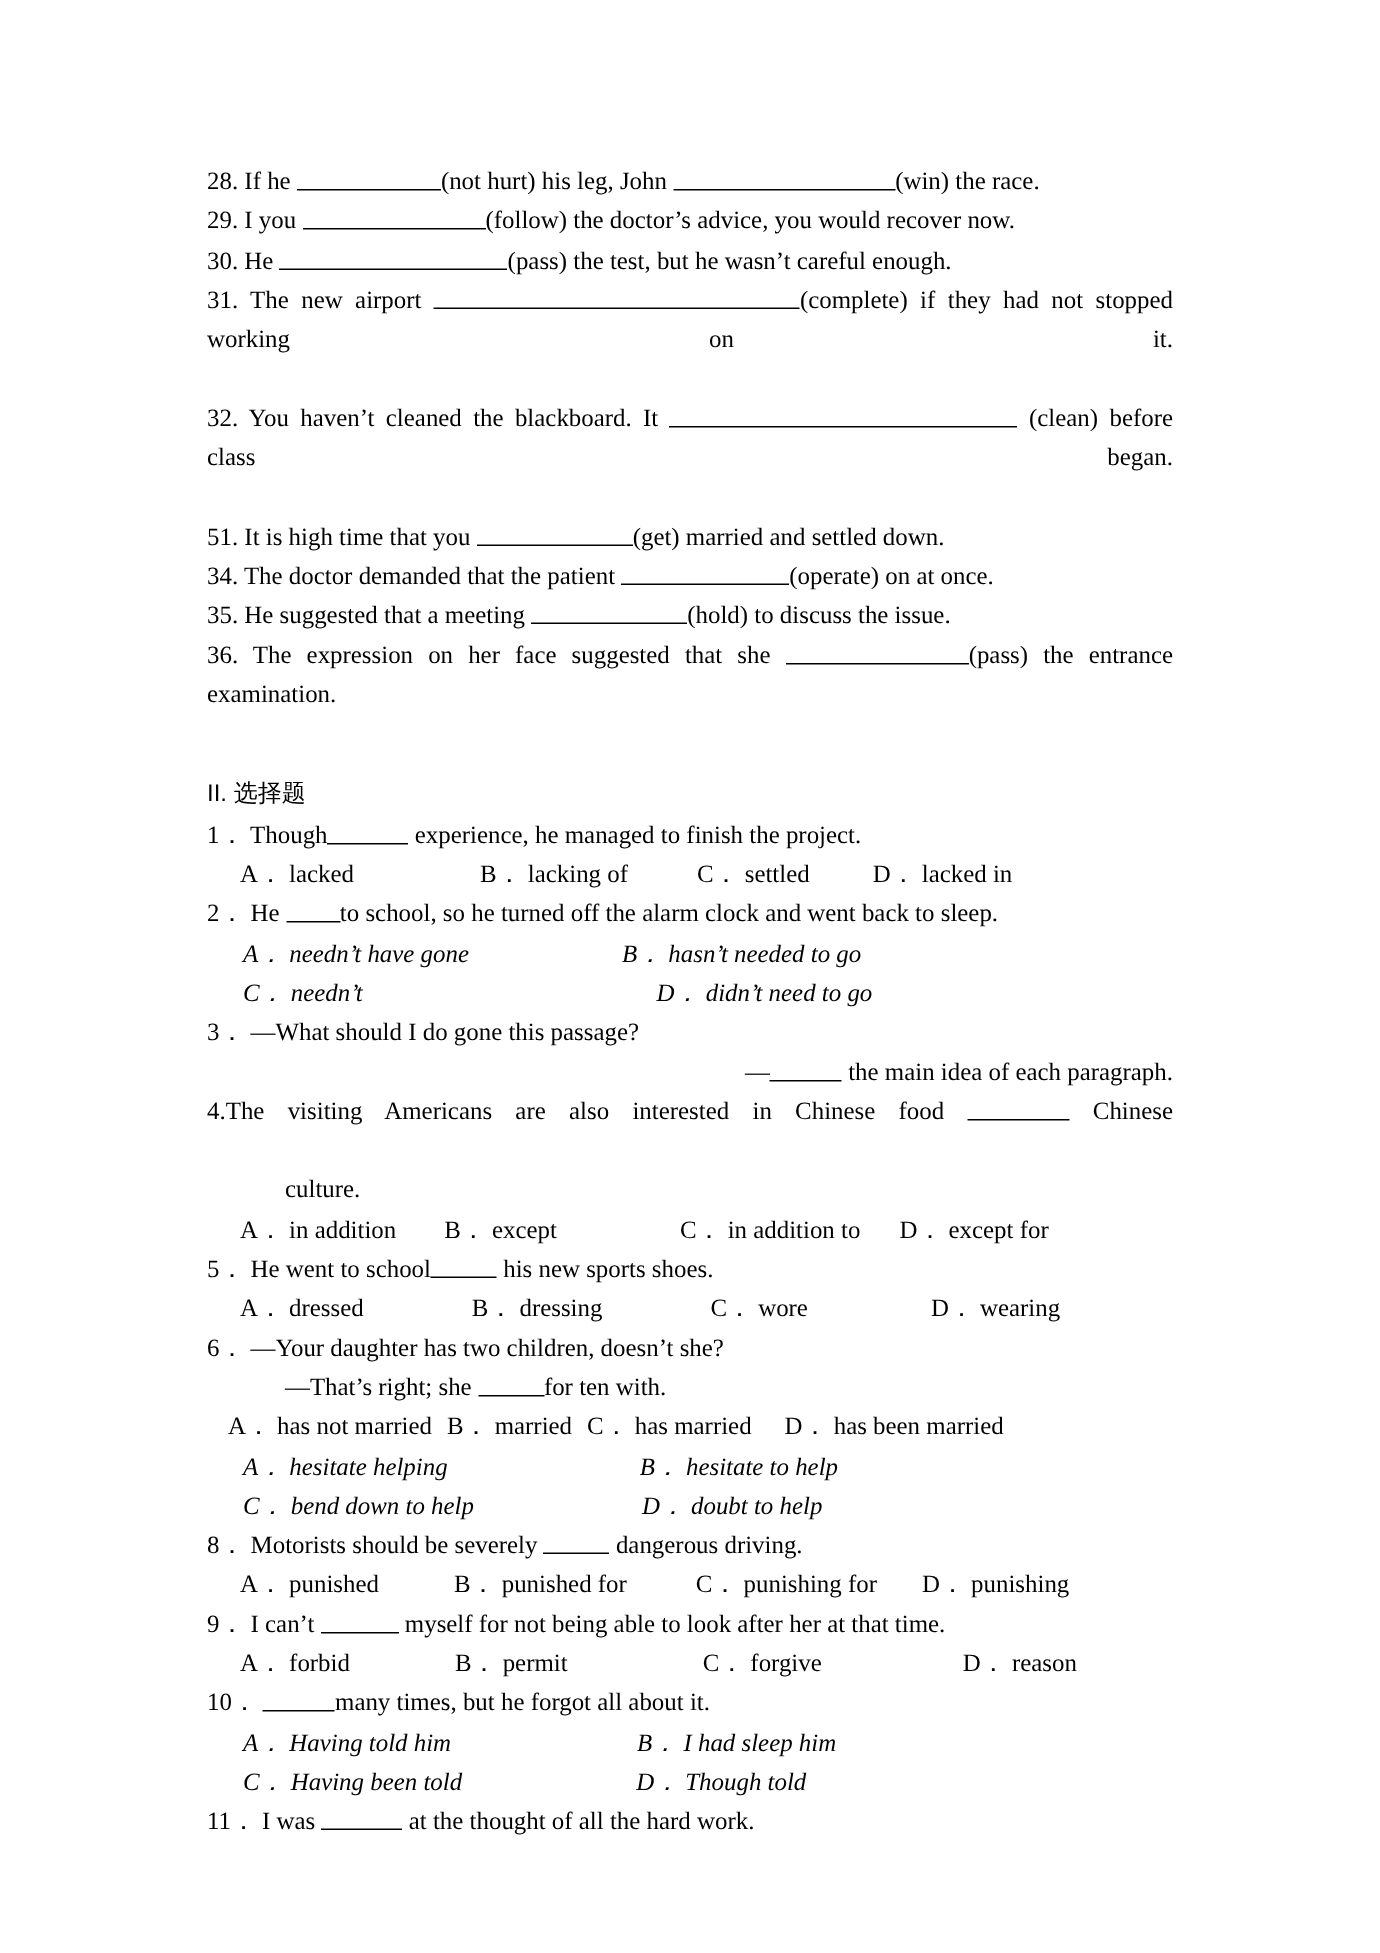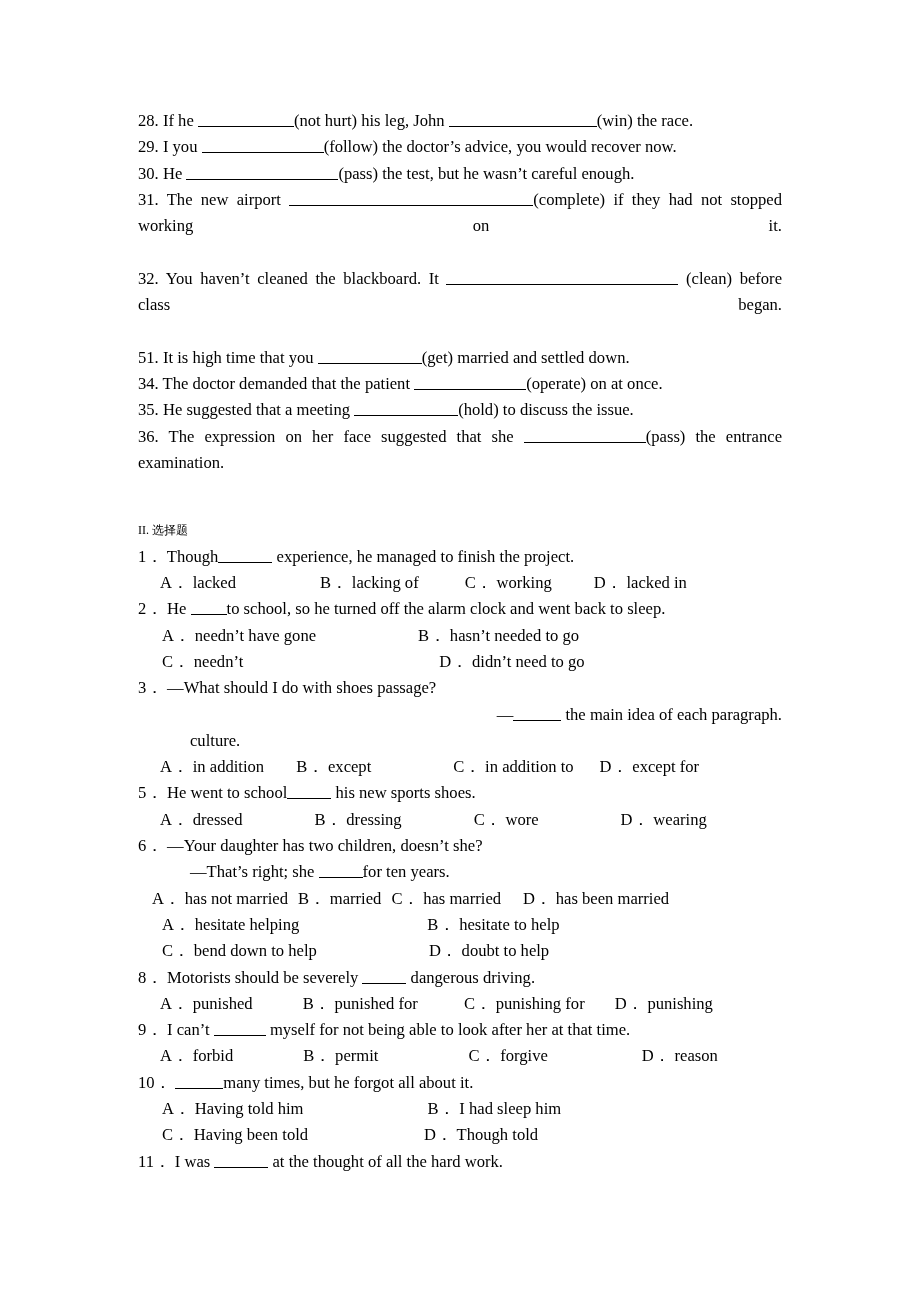--- a/index.html
+++ b/index.html
@@ -48,31 +48,31 @@
     vertical-align: baseline;
     height: 0.98em;
     margin-bottom: -1px;
   }
   .sec-head {
     margin: 0;
     padding-top: 14px;
     font-size: 16.6px;
     line-height: 26.3px;
   }
-  .cn { font-family: Liberation Serif, serif; font-size: 12px; }
+  .cn { font-family: Liberation Sans, sans-serif; font-size: 16px; }
   
   .opts {
     margin: 0;
     text-align: left;
     padding-left: 22px;
     white-space: pre;
     font-size: 16.6px;
     line-height: 26.3px;
   }
-  .opts.two { padding-left: 24px; }
+  .opts.two { padding-left: 24px; font-style: italic; }
   .stem { margin: 0; text-align: left; }
   .stem.just { text-align: justify; }
   .stem.just::after {
     content: "";
     display: inline-block;
     width: 100%;
     height: 0;
   }
   .ind2 { padding-left: 44px; text-align: right; }
   .ind3 { padding-left: 52px; }
@@ -98,37 +98,38 @@
 
     <p class="q nojust"><span>34.</span> The doctor demanded that the patient <span class="bl" style="width:112px"></span>(operate) on at once.</p>
 
     <p class="q nojust"><span>35.</span> He suggested that a meeting <span class="bl" style="width:104px"></span>(hold) to discuss the issue.</p>
 
     <p class="q just"><span>36.</span> The expression on her face suggested that she <span class="bl" style="width:122px"></span>(pass) the entrance examination.</p>
 
     <p class="sec-head"><span class="cn">II. 选择题</span></p>
 
     <p class="stem"><span>1．</span> Though<span class="bl" style="width:54px"></span> experience, he managed to finish the project.</p>
-    <p class="opts"><span>A． lacked</span><span class="optgap" style="width:84px"></span><span>B． lacking of</span><span class="optgap" style="width:46px"></span><span>C． working</span><span class="optgap" style="width:42px"></span><span>D． lacked in</span></p>
+    <p class="opts"><span>A． lacked</span><span class="optgap" style="width:84px"></span><span>B． lacking of</span><span class="optgap" style="width:46px"></span><span>C． settled</span><span class="optgap" style="width:42px"></span><span>D． lacked in</span></p>
 
     <p class="stem"><span>2．</span> He <span class="bl" style="width:36px"></span>to school, so he turned off the alarm clock and went back to sleep.</p>
     <p class="opts two"><span>A． needn’t have gone</span><span class="optgap" style="width:102px"></span><span>B． hasn’t needed to go</span></p>
     <p class="opts two"><span>C． needn’t</span><span class="optgap" style="width:196px"></span><span>D． didn’t need to go</span></p>
 
-    <p class="stem"><span>3．</span> <span>—What should I do with shoes passage?</span></p>
+    <p class="stem"><span>3．</span> <span>—What should I do gone this passage?</span></p>
     <p class="stem ind2"><span>—</span><span class="bl" style="width:48px"></span><span> the main idea of each paragraph.</span></p>
 
+    <p class="stem just"><span>4.</span>The visiting Americans are also interested in Chinese food <span class="bl" style="width:68px"></span> Chinese</p>
     <p class="stem ind3">culture.</p>
     <p class="opts"><span>A． in addition</span><span class="optgap" style="width:32px"></span><span>B． except</span><span class="optgap" style="width:82px"></span><span>C． in addition to</span><span class="optgap" style="width:26px"></span><span>D． except for</span></p>
 
     <p class="stem"><span>5．</span> He went to school<span class="bl" style="width:44px"></span> his new sports shoes.</p>
     <p class="opts"><span>A． dressed</span><span class="optgap" style="width:72px"></span><span>B． dressing</span><span class="optgap" style="width:72px"></span><span>C． wore</span><span class="optgap" style="width:82px"></span><span>D． wearing</span></p>
 
     <p class="stem"><span>6．</span> <span>—Your daughter has two children, doesn’t she?</span></p>
-    <p class="stem ind3"><span>—That’s right; she </span><span class="bl" style="width:44px"></span><span>for ten years.</span></p>
+    <p class="stem ind3"><span>—That’s right; she </span><span class="bl" style="width:44px"></span><span>for ten with.</span></p>
     <p class="opts" style="padding-left:14px"><span>A． has not married</span><span class="optgap" style="width:10px"></span><span>B． married</span><span class="optgap" style="width:10px"></span><span>C． has married</span><span class="optgap" style="width:22px"></span><span>D． has been married</span></p>
 
     <p class="opts two"><span>A． hesitate helping</span><span class="optgap" style="width:128px"></span><span>B． hesitate to help</span></p>
     <p class="opts two"><span>C． bend down to help</span><span class="optgap" style="width:112px"></span><span>D． doubt to help</span></p>
 
     <p class="stem"><span>8．</span> Motorists should be severely <span class="bl" style="width:44px"></span> dangerous driving.</p>
     <p class="opts"><span>A． punished</span><span class="optgap" style="width:50px"></span><span>B． punished for</span><span class="optgap" style="width:46px"></span><span>C． punishing for</span><span class="optgap" style="width:30px"></span><span>D． punishing</span></p>
 
     <p class="stem"><span>9．</span> I can’t <span class="bl" style="width:52px"></span> myself for not being able to look after her at that time.</p>
     <p class="opts"><span>A． forbid</span><span class="optgap" style="width:70px"></span><span>B． permit</span><span class="optgap" style="width:90px"></span><span>C． forgive</span><span class="optgap" style="width:94px"></span><span>D． reason</span></p>

